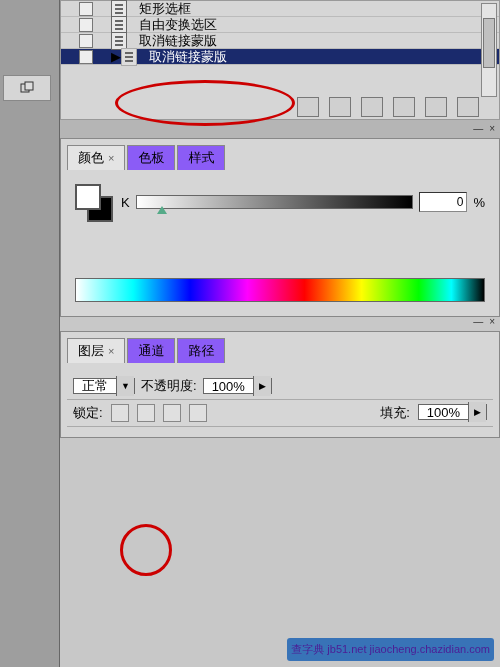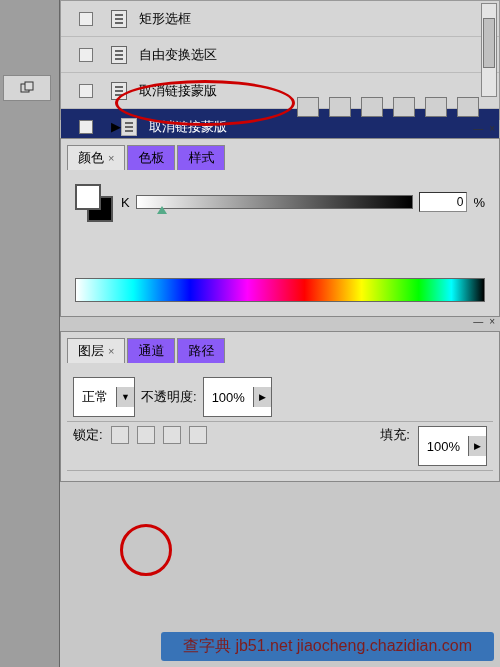--- a/index.html
+++ b/index.html
@@ -2,21 +2,21 @@
 <html><head>
 <meta charset="utf-8">
 <style>
 *{margin:0;padding:0;box-sizing:border-box;font-family:"Microsoft YaHei",sans-serif;font-size:13px}
 body{background:#b5b5b5;width:500px;height:667px;position:relative;overflow:hidden}
 .left-edge{position:absolute;left:0;top:0;width:60px;height:667px;background:#9e9e9e;border-right:1px solid #666}
 .left-tool{position:absolute;left:3px;top:75px;width:48px;height:26px;background:#d6d6d6;border:1px solid #888;display:flex;align-items:center;justify-content:center}
 .left-tool svg{width:14px;height:14px}
 .panel-area{position:absolute;left:60px;top:0;right:0;bottom:0;background:#c8c8c8}
 .actions-panel{height:120px;background:#d6d6d6;border:1px solid #999;position:relative}
-.action-row{display:flex;align-items:center;height:36px;padding-left:18px;border-bottom:1px solid #bbb}
+.action-row{display:flex;align-items:center;height:16px;padding-left:18px;border-bottom:1px solid #bbb}
 .action-row.sel{background:#1a2a6c;color:#fff}
 .action-row .chk{width:14px;height:14px;border:1px solid #777;background:#eee;margin-right:18px}
 .action-row .arrow{width:10px;display:inline-block;color:#000}
 .action-row .doc-icon{width:16px;height:18px;background:#e8e8e8;border:1px solid #666;margin-right:12px;position:relative}
 .action-row .doc-icon::after{content:"";position:absolute;left:3px;top:3px;right:3px;height:2px;background:#666;box-shadow:0 4px 0 #666,0 8px 0 #666}
 .action-row.sel .doc-icon{background:#ddd;border-color:#aaa}
 .scrollbar{position:absolute;right:2px;top:2px;width:16px;height:94px;background:#e4e4e4;border:1px solid #888}
 .scrollbar .thumb{position:absolute;top:14px;left:1px;right:1px;height:50px;background:#c0c0c0;border:1px solid #777}
 .bottom-icons{position:absolute;bottom:2px;right:20px;display:flex;gap:10px}
 .bottom-icons .bi{width:22px;height:20px;background:#d0d0d0;border:1px solid #777}
@@ -32,39 +32,39 @@
 .color-row{display:flex;align-items:center;gap:6px;padding:4px 8px}
 .swatches{position:relative;width:40px;height:36px}
 .sw1{position:absolute;left:0;top:0;width:26px;height:26px;background:#fff;border:2px solid #555;z-index:2}
 .sw2{position:absolute;left:12px;top:12px;width:26px;height:26px;background:#000;border:2px solid #555}
 .slider-track{flex:1;height:14px;background:linear-gradient(90deg,#fff,#000);border:1px solid #666;position:relative}
 .slider-thumb{position:absolute;left:20px;bottom:-6px;width:0;height:0;border-left:5px solid transparent;border-right:5px solid transparent;border-bottom:8px solid #5a8}
 .num-input{width:48px;height:20px;border:1px inset #888;background:#fff;text-align:right;padding-right:3px;font-size:12px}
 .spectrum{margin:54px 8px 4px;height:24px;background:linear-gradient(90deg,#fff 0%,#0ff 14%,#00f 28%,#f0f 42%,#f00 56%,#ff0 70%,#0f0 84%,#0ff 92%,#000 100%);border:1px solid #666}
 .layers-frame{margin-top:14px}
 .opacity-row{display:flex;align-items:center;gap:6px;padding:4px 6px}
-.dropdown{display:flex;align-items:center;border:1px solid #666;height:40px;background:#fff}
+.dropdown{display:flex;align-items:center;border:1px solid #666;height:16px;background:#fff}
 .dropdown span{padding:0 8px}
 .dropdown .btn{width:18px;height:20px;background:#d0d0d0;border-left:1px solid #666;display:flex;align-items:center;justify-content:center;font-size:9px}
 .lock-row{display:flex;align-items:flex-start;gap:8px;padding:4px 6px;border-top:1px solid #aaa;border-bottom:1px solid #aaa}
 .lock-ico{width:18px;height:18px;border:1px solid #888;background:#e0e0e0}
 .layer{display:flex;align-items:center;height:46px;background:#d6d6d6;border-bottom:1px solid #999;padding:0 6px;gap:8px}
 .layer.sel{background:#1a2a6c;color:#fff}
 .layer.sel .thumb-img{border-color:#aaa}
 .eye{width:16px;height:12px}
 .eye svg{width:16px;height:12px}
 .thumb-img{width:36px;height:36px;background:#fff;border:1px solid #666}
 .thumb-photo{background:linear-gradient(135deg,#7ab 0%,#e99 40%,#789 100%)}
 .thumb-mask{width:62px;height:36px;background:#000;border:1px solid #666;position:relative}
 .thumb-mask::after{content:"";position:absolute;left:40px;top:10px;width:8px;height:16px;background:#fff}
 .layer .name{font-style:normal}
 .layer.bg .name{font-style:italic}
 .lock-mini{width:14px;height:14px;margin-left:auto}
 .annot2{position:absolute;left:120px;top:524px;width:52px;height:52px;border:3px solid #c00;border-radius:50%;pointer-events:none;z-index:5}
-.watermark{position:absolute;right:6px;bottom:6px;background:rgba(30,100,180,.85);color:#7f1d1d;font-size:16px;padding:4px 22px;border-radius:3px;z-index:9}
+.watermark{position:absolute;right:6px;bottom:6px;background:rgba(30,100,180,.85);color:#4c1d95;font-size:11px;padding:4px 4px;border-radius:3px;z-index:9}
 </style>
 </head>
 <body>
 
 <div class="left-edge">
   <div class="left-tool">
     <svg viewBox="0 0 14 14">
         <rect x="1" y="3" width="8" height="8" fill="none" stroke="#333"></rect>
         <rect x="5" y="1" width="8" height="8" fill="#ddd" stroke="#333"></rect>
       </svg>

